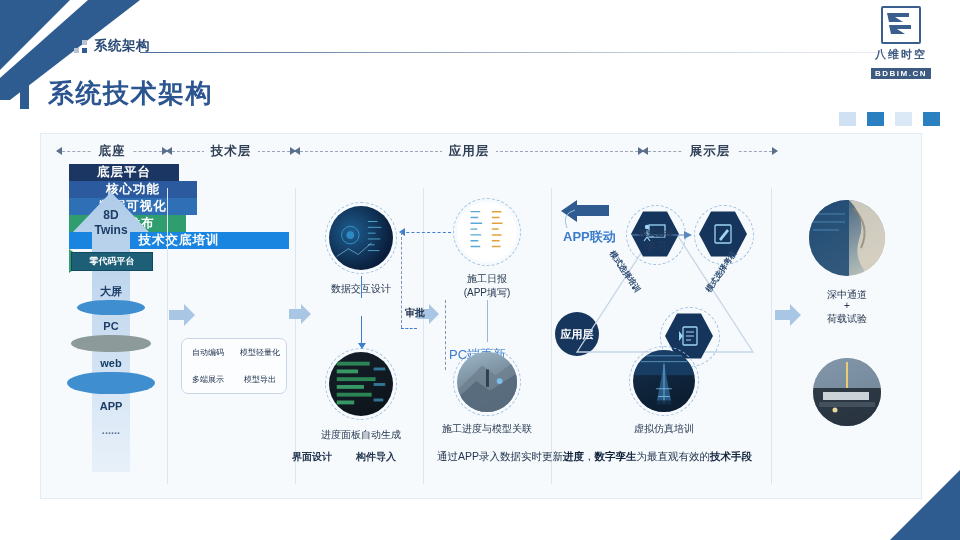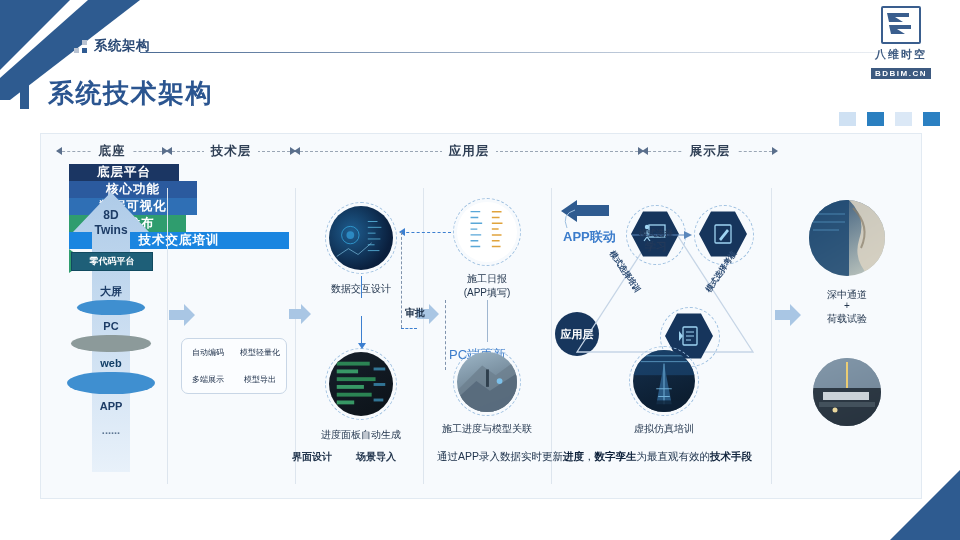--- a/index.html
+++ b/index.html
@@ -302,21 +302,21 @@
             <rect x="46" y="16" width="12" height="3"></rect>
               <rect x="46" y="32" width="12" height="3"></rect>
             <rect x="46" y="48" width="10" height="3"></rect>
           </g>
         </svg>
       </div>
     </div>
     <div class="cap" style="left:234px;top:240px;">进度面板自动生成</div>
 
     <div class="cap b" style="left:224px;top:262px;width:62px;">界面设计</div>
-    <div class="cap b" style="left:288px;top:262px;width:62px;">场景导入</div>
+    <div class="cap b" style="left:288px;top:262px;width:62px;">构件导入</div>
 
     <div class="flow fl-v" style="left:304px;top:88px;height:22px;"></div>
     <div class="flow fl-v" style="left:304px;top:128px;height:28px;"></div>
     <div class="fl-head" style="left:301px;top:155px;border-left:4px solid transparent;border-right:4px solid transparent;border-top:6px solid #3c7fd0;"></div>
 
     <div class="blkarrow" style="left:360px;top:116px;">
       <svg width="22" height="20" viewBox="0 0 22 20">
         <polygon points="0,5 12,5 12,0 22,10 12,20 12,15 0,15" fill="#a9c6e4"></polygon>
       </svg>
     </div>

